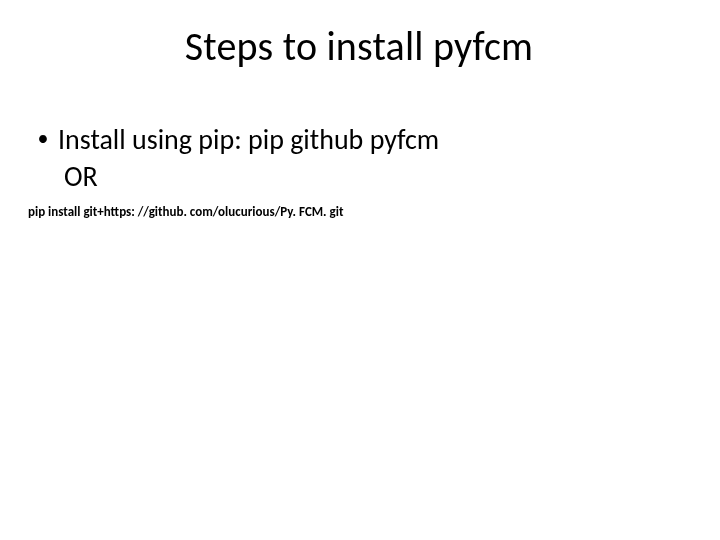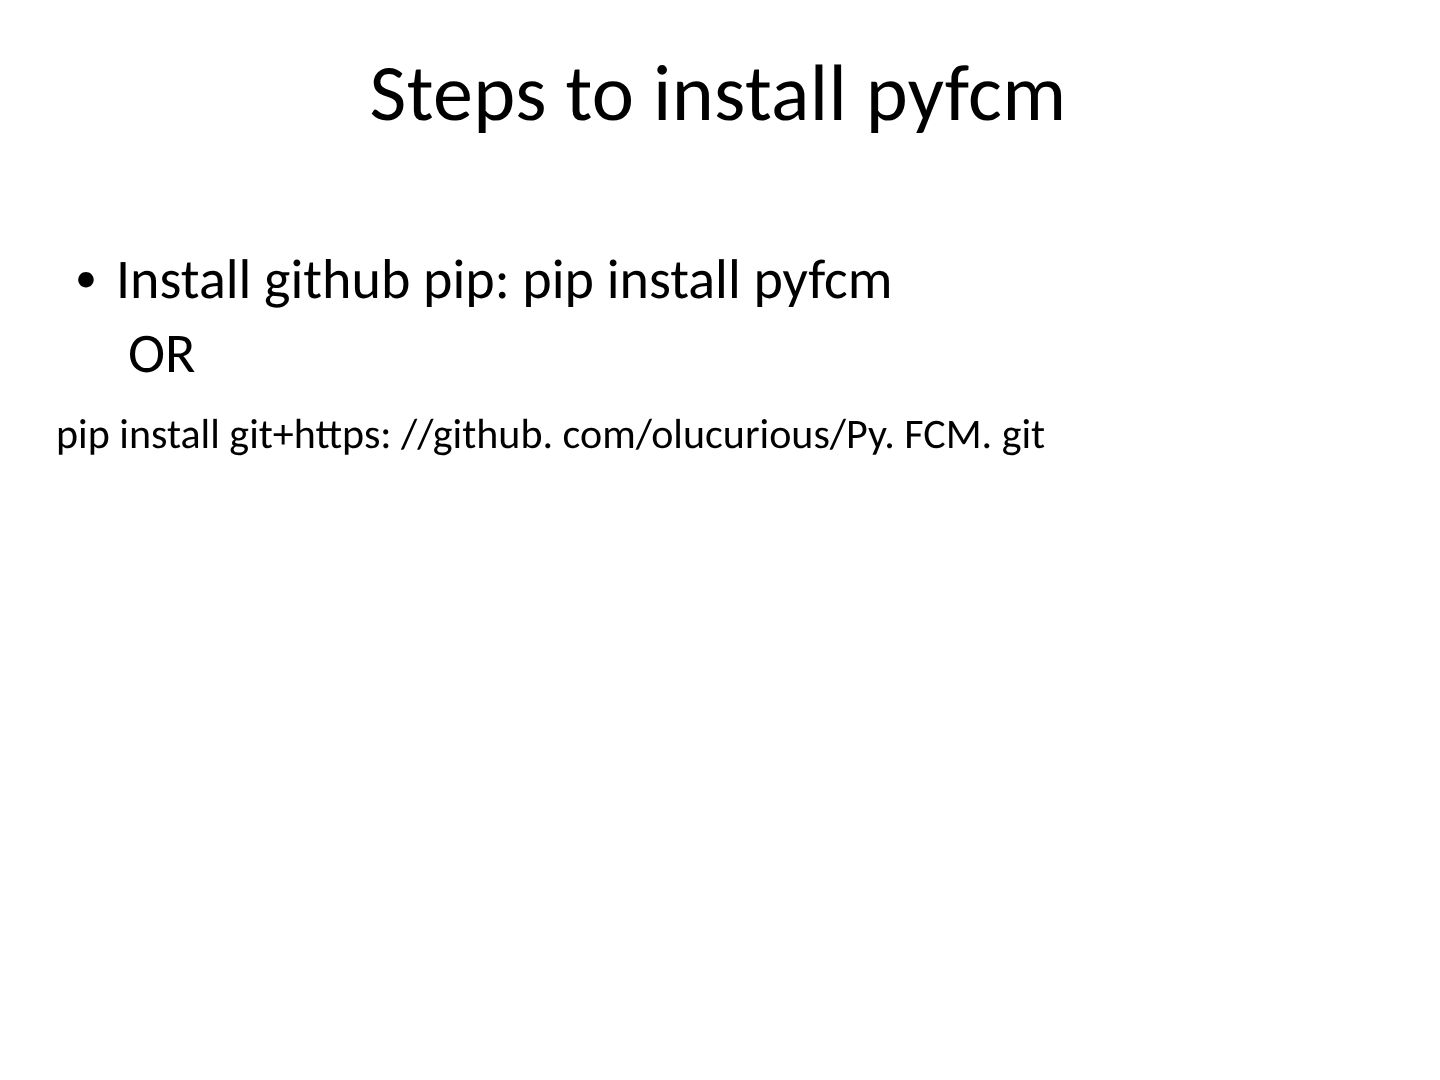--- a/index.html
+++ b/index.html
@@ -47,36 +47,37 @@
       text-align: center;
       font-size: 22px;
       line-height: 1.55;
     }
     .or-line {
       font-size: 28px;
       margin-top: 2px;
       margin-left: 36px;
     }
     .small-line {
-      font-size: 21px;
+      font-size: 13px;
       margin-top: 10px;
+      font-weight: bold;
     }
   </style>
 </head>
 <body>
 
 <div class="slide">
 
   <div class="title">Steps to install pyfcm</div>
 
   <div class="body">
 
     <div class="bullet-row">
       <span class="bullet">•</span>
-      <span>Install github pip:  pip install pyfcm</span>
+      <span>Install using pip:  pip github pyfcm</span>
     </div>
 
     <div class="or-line">OR</div>
 
     <div class="small-line">pip install git+https: //github. com/olucurious/Py. FCM. git</div>
 
   </div>
 
 </div>
 

